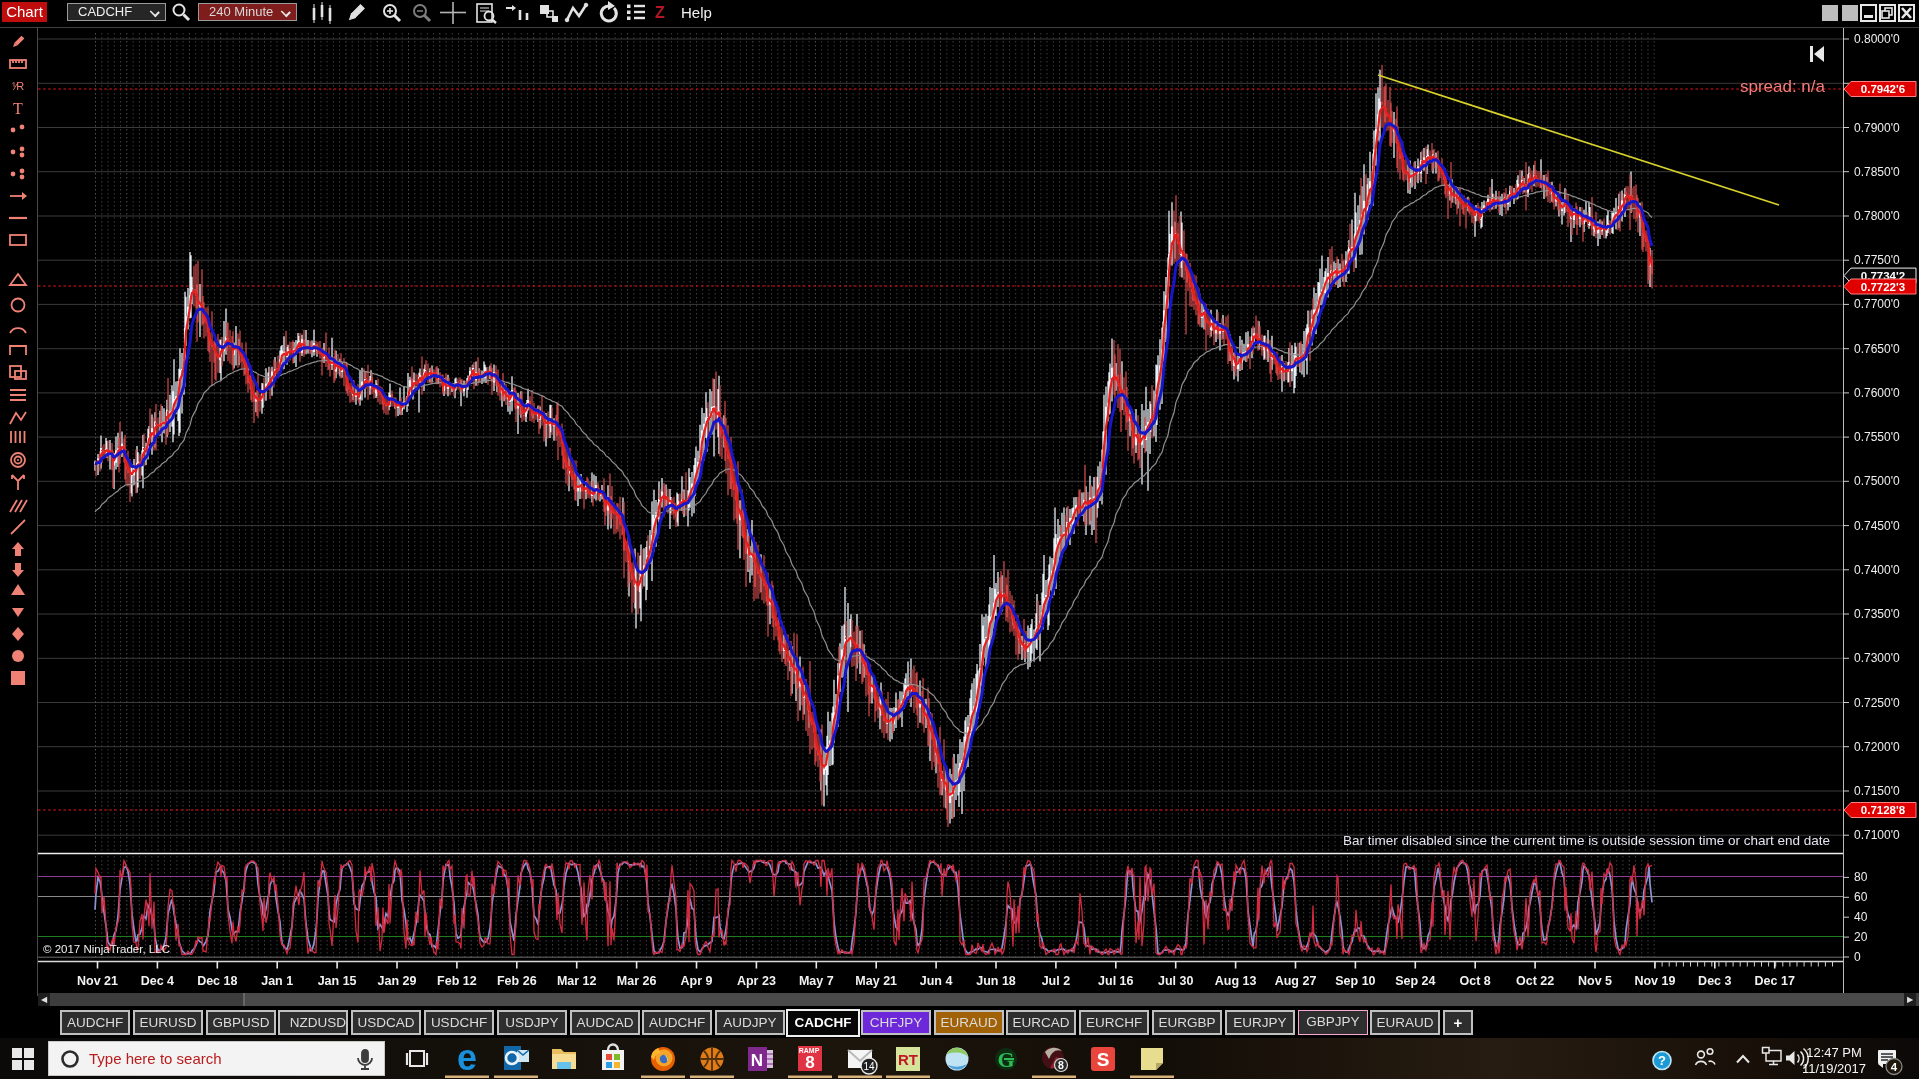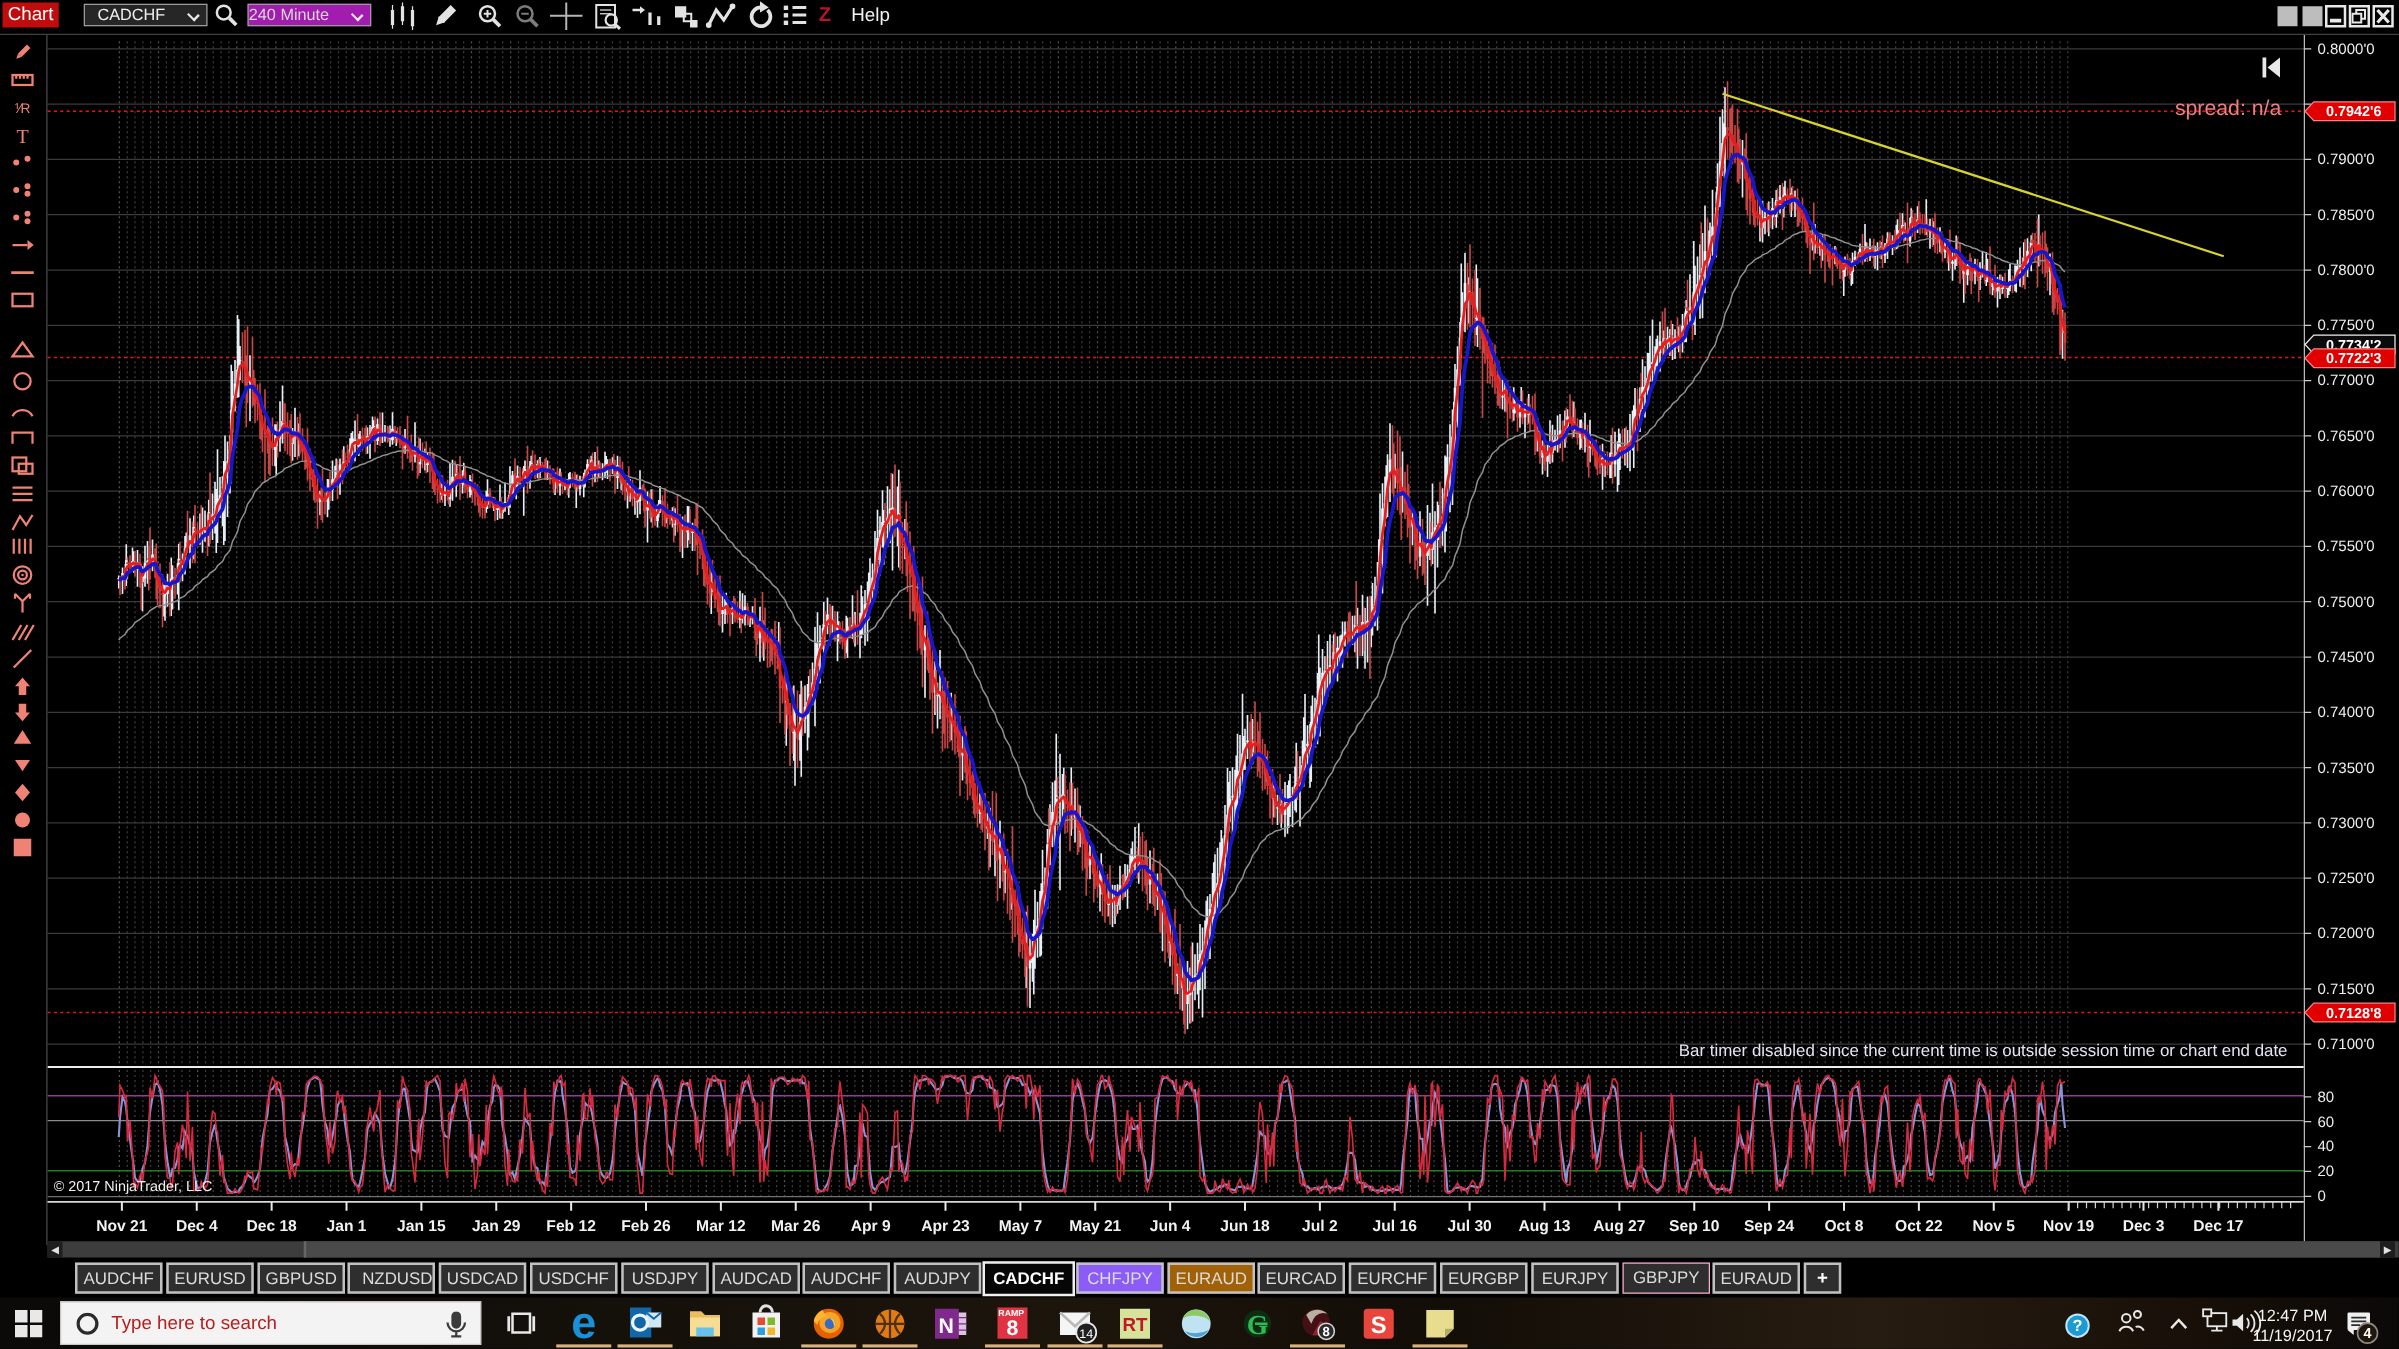--- a/index.html
+++ b/index.html
@@ -120,21 +120,21 @@
       <text x="1595.0" y="985" text-anchor="middle" font-size="12.5" font-weight="bold" fill="#f2f2f2">Nov 5</text>
       <text x="1654.9" y="985" text-anchor="middle" font-size="12.5" font-weight="bold" fill="#f2f2f2">Nov 19</text>
       <text x="1714.8" y="985" text-anchor="middle" font-size="12.5" font-weight="bold" fill="#f2f2f2">Dec 3</text>
       <text x="1774.7" y="985" text-anchor="middle" font-size="12.5" font-weight="bold" fill="#f2f2f2">Dec 17</text>
       <path d="M97.5 961.5v7M157.4 961.5v7M217.3 961.5v7M277.2 961.5v7M337.1 961.5v7M397.0 961.5v7M456.9 961.5v7M516.8 961.5v7M576.7 961.5v7M636.6 961.5v7M696.5 961.5v7M756.4 961.5v7M816.3 961.5v7M876.2 961.5v7M936.1 961.5v7M996.0 961.5v7M1055.9 961.5v7M1115.8 961.5v7M1175.7 961.5v7M1235.6 961.5v7M1295.5 961.5v7M1355.4 961.5v7M1415.3 961.5v7M1475.2 961.5v7M1535.1 961.5v7M1595.0 961.5v7M1654.9 961.5v7M1714.8 961.5v7M1774.7 961.5v7" stroke="#e8e8e8" stroke-width="1.6" fill="none"></path>
       <path d="M1655.0 961.5v5M1662.1 961.5v5M1669.2 961.5v5M1676.3 961.5v5M1683.4 961.5v5M1690.5 961.5v5M1697.6 961.5v5M1704.7 961.5v5M1711.8 961.5v5M1718.9 961.5v5M1726.0 961.5v5M1733.1 961.5v5M1740.2 961.5v5M1747.3 961.5v5M1754.4 961.5v5M1761.5 961.5v5M1768.6 961.5v5M1775.7 961.5v5M1782.8 961.5v5M1789.9 961.5v5M1797.0 961.5v5M1804.1 961.5v5M1811.2 961.5v5M1818.3 961.5v5M1825.4 961.5v5M1832.5 961.5v5" stroke="#d0d0d0" stroke-width="1" fill="none"></path>
     </svg>
 <div class="abs" style="left:0;top:0;width:1919px;height:28px;background:#000;border-bottom:1px solid #414141">
  <div class="abs" style="left:2px;top:2px;width:45px;height:20px;background:#bf0d0d;color:#fff;font-size:15px;text-align:center;line-height:20px">Chart</div>
  <div class="abs" style="left:67px;top:3px;width:99px;height:18px;background:#262626;border:1px solid #9a9a9a;color:#f0f0f0;font-size:13px;line-height:16px;padding-left:10px">CADCHF<span style="position:absolute;right:6px;top:5px;width:8px;height:8px;border-right:2.2px solid #e8e8e8;border-bottom:2.2px solid #e8e8e8;transform:rotate(45deg) scale(1,.8);transform-origin:60% 40%"></span></div>
- <div class="abs" style="left:198px;top:3px;width:99px;height:18px;background:#a21caf;border:1px solid #9a9a9a;color:#d8d8d8;font-size:13px;line-height:16px;padding-left:0">240 Minute<span style="position:absolute;right:6px;top:5px;width:8px;height:8px;border-right:2.2px solid #e8e8e8;border-bottom:2.2px solid #e8e8e8;transform:rotate(45deg) scale(1,.8);transform-origin:60% 40%"></span></div>
+ <div class="abs" style="left:198px;top:3px;width:99px;height:18px;background:#7f1d1d;border:1px solid #9a9a9a;color:#d8d8d8;font-size:13px;line-height:16px;padding-left:10px">240 Minute<span style="position:absolute;right:6px;top:5px;width:8px;height:8px;border-right:2.2px solid #e8e8e8;border-bottom:2.2px solid #e8e8e8;transform:rotate(45deg) scale(1,.8);transform-origin:60% 40%"></span></div>
  <div class="abs" style="left:655px;top:4px;width:16px;height:18px;color:#b51626;font-size:16px;font-weight:bold">Z</div>
  <div class="abs" style="left:681px;top:4px;color:#f2f2f2;font-size:15px;font-weight:normal">Help</div>
  <svg class="abs" style="left:0;top:0" width="760" height="28" viewBox="0 0 760 28" fill="none" stroke="#e3e3e3">
 
   <circle cx="179" cy="10" r="5.5" stroke-width="2"></circle>
         <line x1="183.5" y1="14.5" x2="189" y2="20" stroke-width="3"></line>
 
   <g stroke-width="2.6">
           <line x1="314" y1="8" x2="314" y2="20"></line>
           <line x1="322" y1="5" x2="322" y2="17"></line>
@@ -275,21 +275,21 @@
       <div class="abs" style="background:#2e2e2e;border:2px solid #c0c0c0;color:#dcdcdc;left:133px;top:2px;width:70px;height:25px;line-height:21px;font-size:13.5px;text-align:center">EURUSD</div>
       <div class="abs" style="background:#2e2e2e;border:2px solid #c0c0c0;color:#dcdcdc;left:206px;top:2px;width:70px;height:25px;line-height:21px;font-size:13.5px;text-align:center">GBPUSD</div>
       <div class="abs" style="background:#2e2e2e;border:2px solid #c0c0c0;color:#dcdcdc;left:278px;top:2px;width:70px;height:25px;line-height:21px;font-size:13.5px;text-align:right">NZDUSD</div>
       <div class="abs" style="background:#2e2e2e;border:2px solid #c0c0c0;color:#dcdcdc;left:351px;top:2px;width:70px;height:25px;line-height:21px;font-size:13.5px;text-align:center">USDCAD</div>
       <div class="abs" style="background:#2e2e2e;border:2px solid #c0c0c0;color:#dcdcdc;left:424px;top:2px;width:70px;height:25px;line-height:21px;font-size:13.5px;text-align:center">USDCHF</div>
       <div class="abs" style="background:#2e2e2e;border:2px solid #c0c0c0;color:#dcdcdc;left:497px;top:2px;width:70px;height:25px;line-height:21px;font-size:13.5px;text-align:center">USDJPY</div>
       <div class="abs" style="background:#2e2e2e;border:2px solid #c0c0c0;color:#dcdcdc;left:570px;top:2px;width:70px;height:25px;line-height:21px;font-size:13.5px;text-align:center">AUDCAD</div>
       <div class="abs" style="background:#2e2e2e;border:2px solid #c0c0c0;color:#dcdcdc;left:642px;top:2px;width:70px;height:25px;line-height:21px;font-size:13.5px;text-align:center">AUDCHF</div>
       <div class="abs" style="background:#2e2e2e;border:2px solid #c0c0c0;color:#dcdcdc;left:715px;top:2px;width:70px;height:25px;line-height:21px;font-size:13.5px;text-align:center">AUDJPY</div>
       <div class="abs" style="background:#060606;border:2px solid #f0f0f0;color:#fff;font-weight:bold;left:786px;top:1px;width:74px;height:28px;line-height:24px;font-size:13.5px;text-align:center">CADCHF</div>
-      <div class="abs" style="background:#8b5cf6;border:2px solid #c0c0c0;color:#dcdcdc;left:861px;top:2px;width:70px;height:25px;line-height:21px;font-size:13.5px;text-align:center">CHFJPY</div>
+      <div class="abs" style="background:#6d28d9;border:2px solid #c0c0c0;color:#dcdcdc;left:861px;top:2px;width:70px;height:25px;line-height:21px;font-size:13.5px;text-align:center">CHFJPY</div>
       <div class="abs" style="background:#a16207;border:2px solid #c0c0c0;color:#dcdcdc;left:934px;top:2px;width:70px;height:25px;line-height:21px;font-size:13.5px;text-align:center">EURAUD</div>
       <div class="abs" style="background:#2e2e2e;border:2px solid #c0c0c0;color:#dcdcdc;left:1006px;top:2px;width:70px;height:25px;line-height:21px;font-size:13.5px;text-align:center">EURCAD</div>
       <div class="abs" style="background:#2e2e2e;border:2px solid #c0c0c0;color:#dcdcdc;left:1079px;top:2px;width:70px;height:25px;line-height:21px;font-size:13.5px;text-align:center">EURCHF</div>
       <div class="abs" style="background:#2e2e2e;border:2px solid #c0c0c0;color:#dcdcdc;left:1152px;top:2px;width:70px;height:25px;line-height:21px;font-size:13.5px;text-align:center">EURGBP</div>
       <div class="abs" style="background:#2e2e2e;border:2px solid #c0c0c0;color:#dcdcdc;left:1225px;top:2px;width:70px;height:25px;line-height:21px;font-size:13.5px;text-align:center">EURJPY</div>
       <div class="abs" style="background:#2e2e2e;border:1px solid #f9a8d4;color:#dcdcdc;left:1298px;top:2px;width:70px;height:25px;line-height:21px;font-size:13.5px;text-align:center">GBPJPY</div>
       <div class="abs" style="background:#2e2e2e;border:2px solid #c0c0c0;color:#dcdcdc;left:1370px;top:2px;width:70px;height:25px;line-height:21px;font-size:13.5px;text-align:center">EURAUD</div>
       <div class="abs" style="left:1443px;top:2px;width:30px;height:25px;background:#2e2e2e;border:2px solid #c0c0c0;color:#fff;font-weight:bold;text-align:center;line-height:21px;font-size:15px">+</div>
     </div>
 <div class="abs" style="left:0;top:1038px;width:1919px;height:41px;background:linear-gradient(90deg,#0b0a09 0%,#14100a 25%,#1c150c 45%,#120d07 60%,#271c11 78%,#170f08 92%,#0b0908 100%)">

